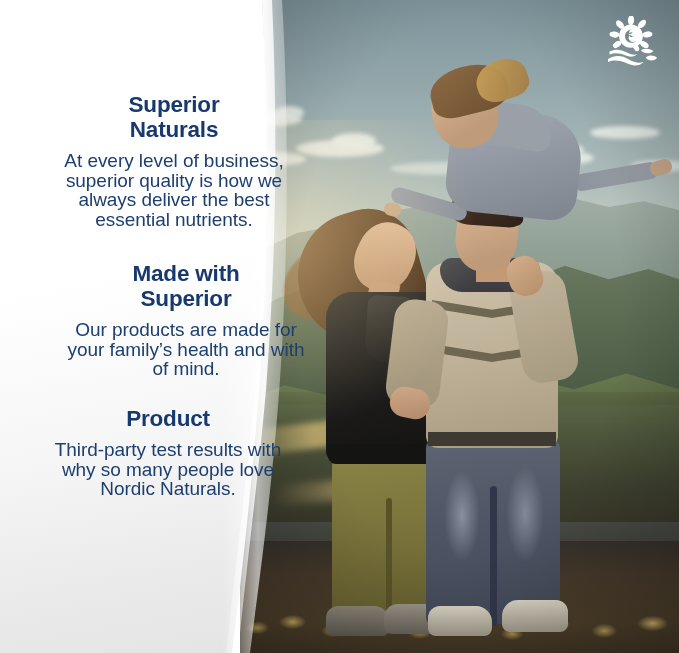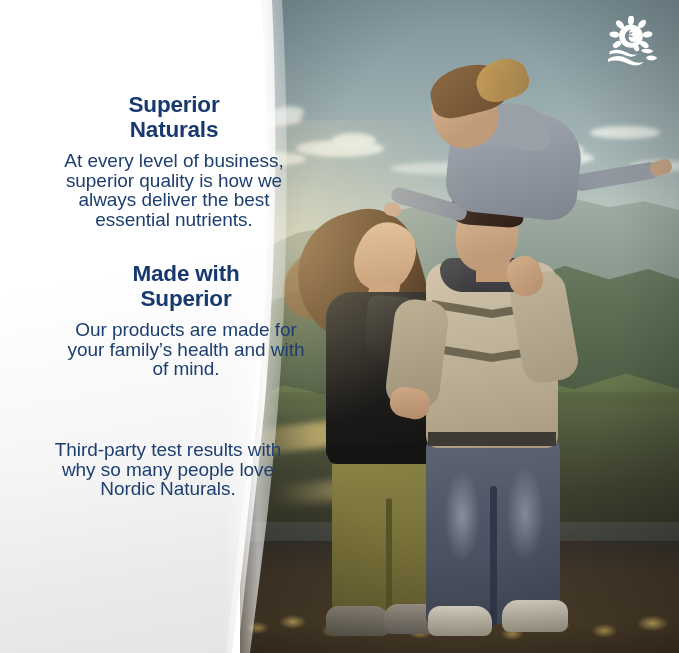--- a/index.html
+++ b/index.html
@@ -302,21 +302,21 @@
     <div class="block" id="b2">
       <div class="heading">
         <span>Made with</span><br>
         <span>Superior</span>
       </div>
       <p class="bodytext">Our products are made for your family’s health and with of mind.</p>
     </div>
 
     <div class="block" id="b3">
       <div class="heading">
-        <br>
+        <span>Product</span><br>
       </div>
       <p class="bodytext">Third-party test results with why so many people love Nordic Naturals.</p>
     </div>
 
   </div>
 
   <div class="logo">
     <svg viewBox="0 0 62 52">
       <g fill="#ffffff">
 

